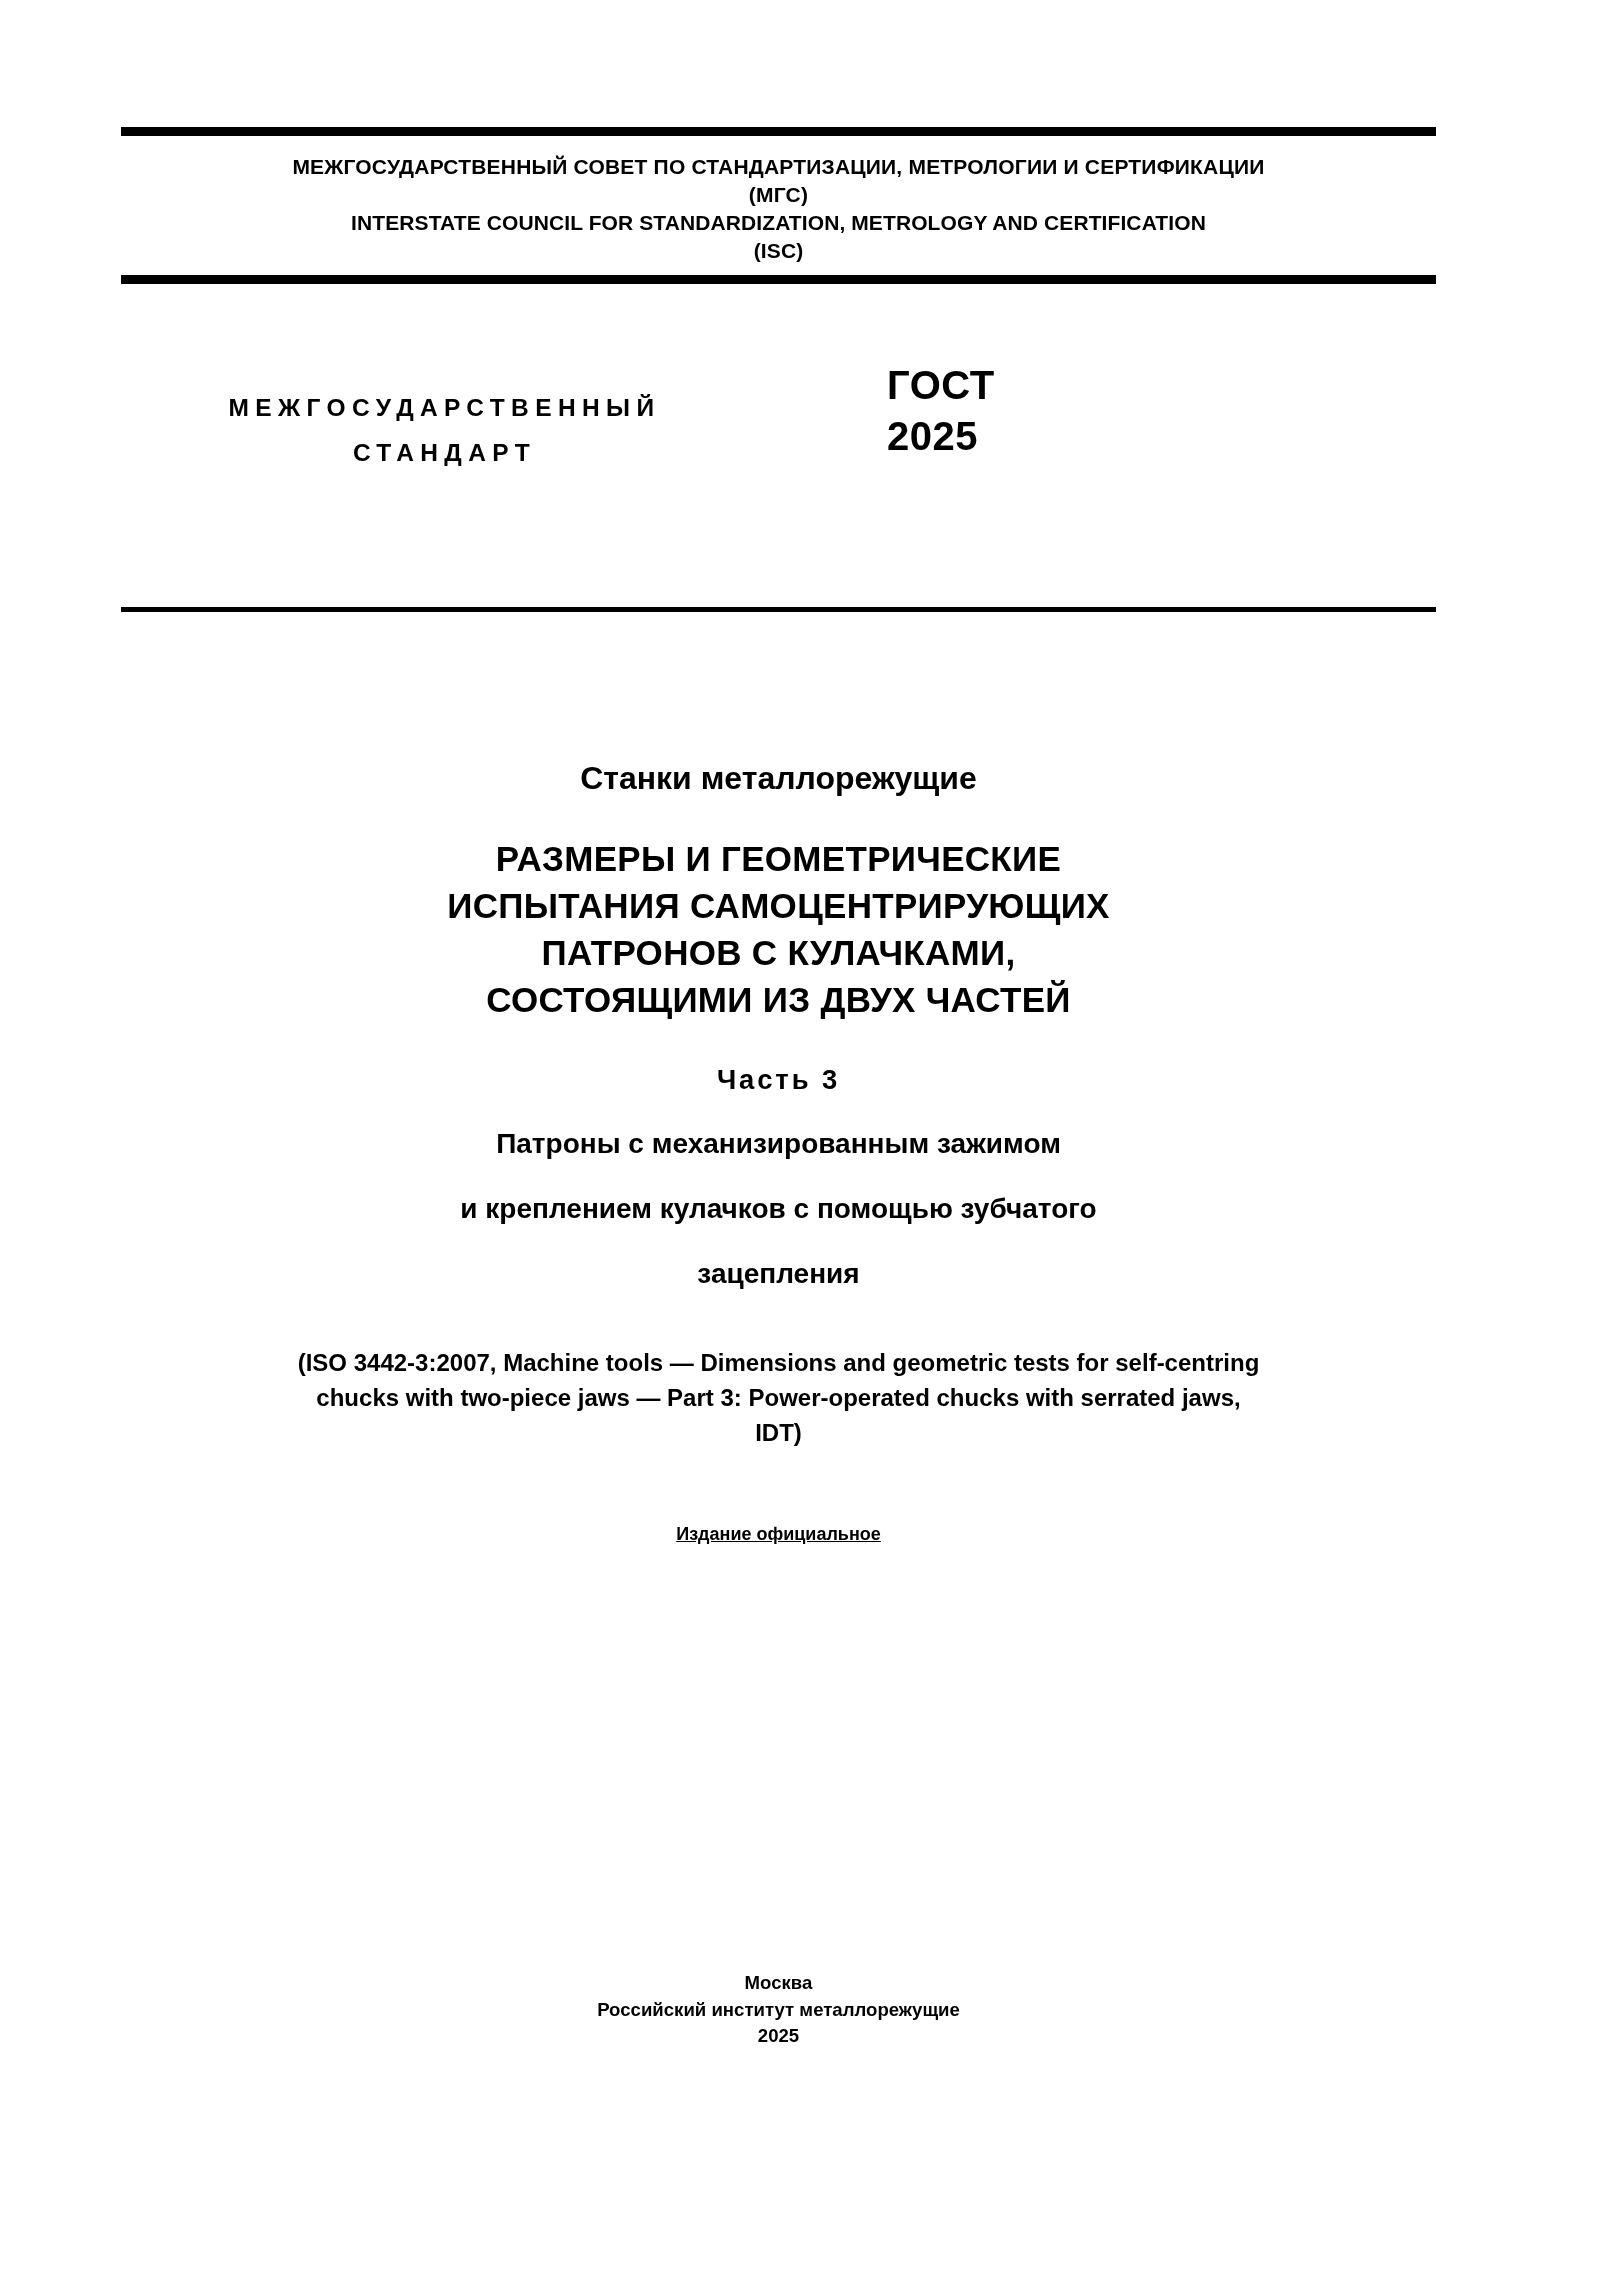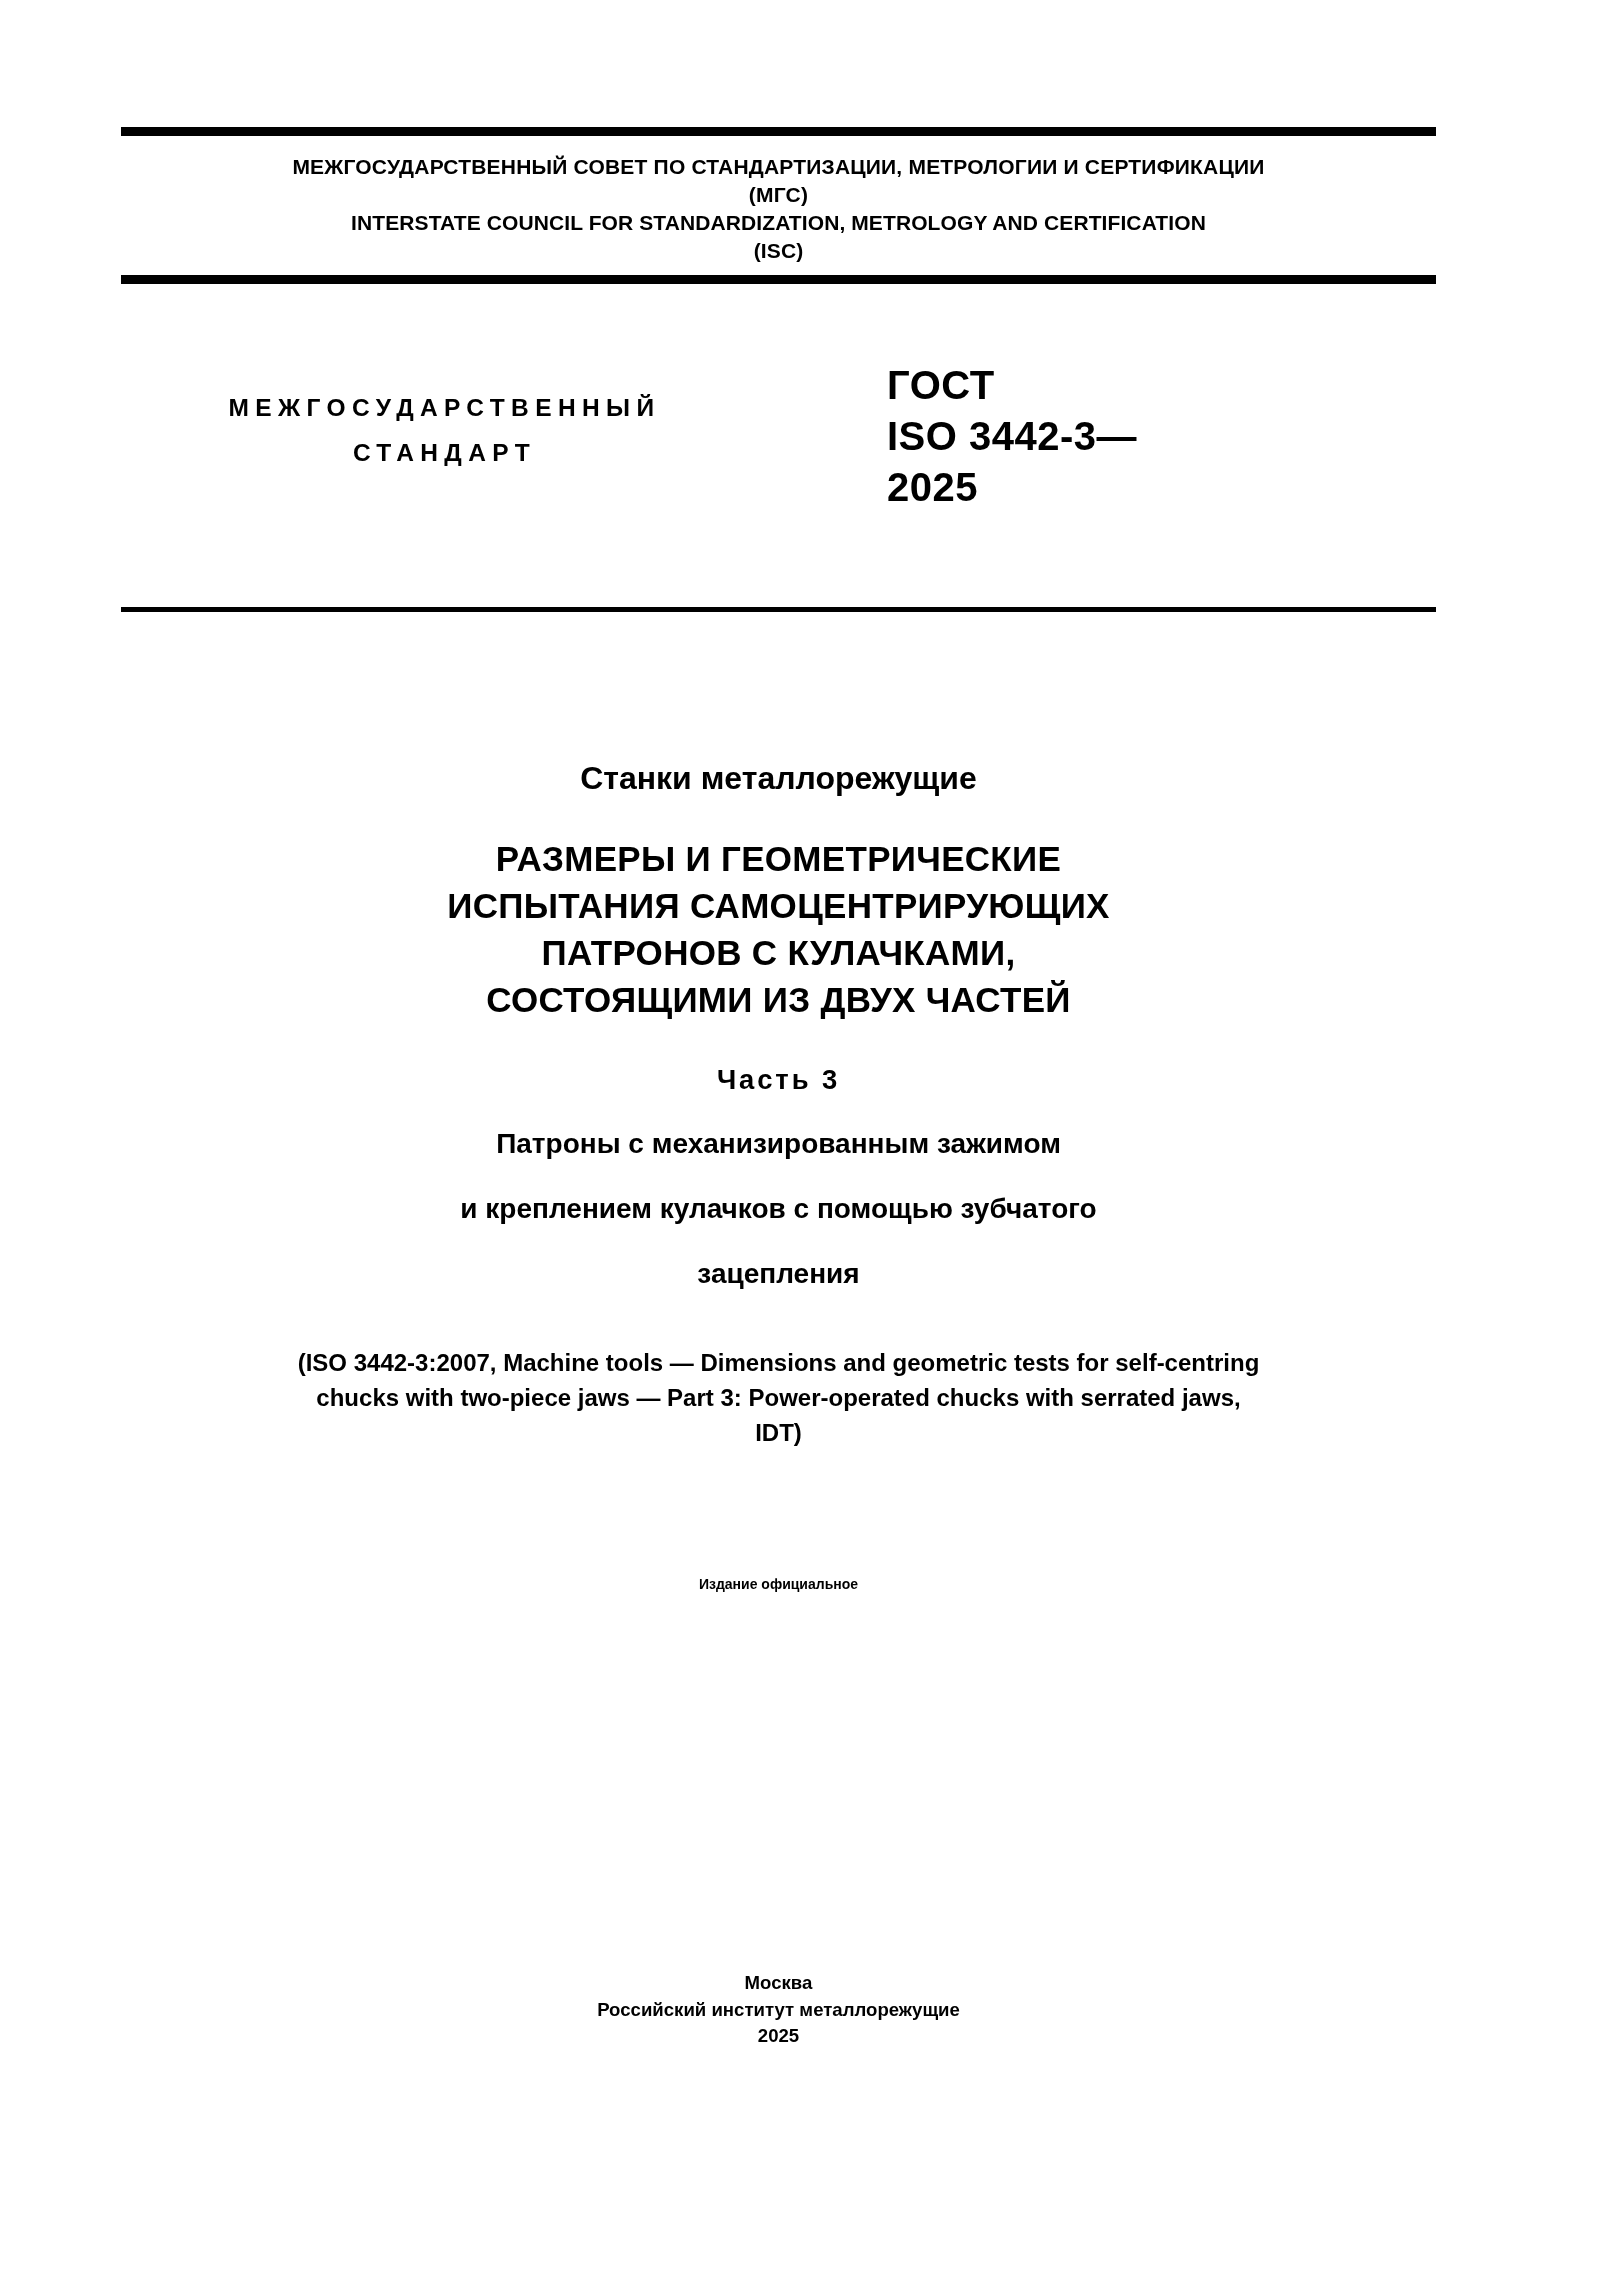--- a/index.html
+++ b/index.html
@@ -126,24 +126,25 @@
     margin-top: 24px;
   }
   .iso-note {
     font-size: 24px;
     font-weight: bold;
     line-height: 35px;
     margin-top: 51px;
     padding: 0 5.9px;
   }
   .official {
-    font-size: 14px;
-    font-weight: bold;
-    margin-top: 120px;
+    font-size: 18px;
+    font-weight: bold;
+    margin-top: 70px;
     line-height: 29px;
+    text-decoration: underline;
   }
 
   
   .footer {
     position: absolute;
     left: 121px;
     top: 1970px;
     width: 1315px;
     text-align: center;
   }
@@ -170,21 +171,20 @@
 
     <div class="rule-thick"></div>
 
     <div class="std-row">
       <div class="std-left">
         <div class="l1">МЕЖГОСУДАРСТВЕННЫЙ</div>
         <div class="l2">СТАНДАРТ</div>
       </div>
       <div class="std-right">
         <div class="code">ГОСТ</div>
-        <div class="code">ISO 3442-3—</div>
         <div class="code">2025</div>
       </div>
     </div>
 
     <div class="rule-thin rule-gap"></div>
 
     <div class="main-block">
       <div class="subject">Станки металлорежущие</div>
 
       <div class="title-caps">РАЗМЕРЫ И ГЕОМЕТРИЧЕСКИЕ</div>

